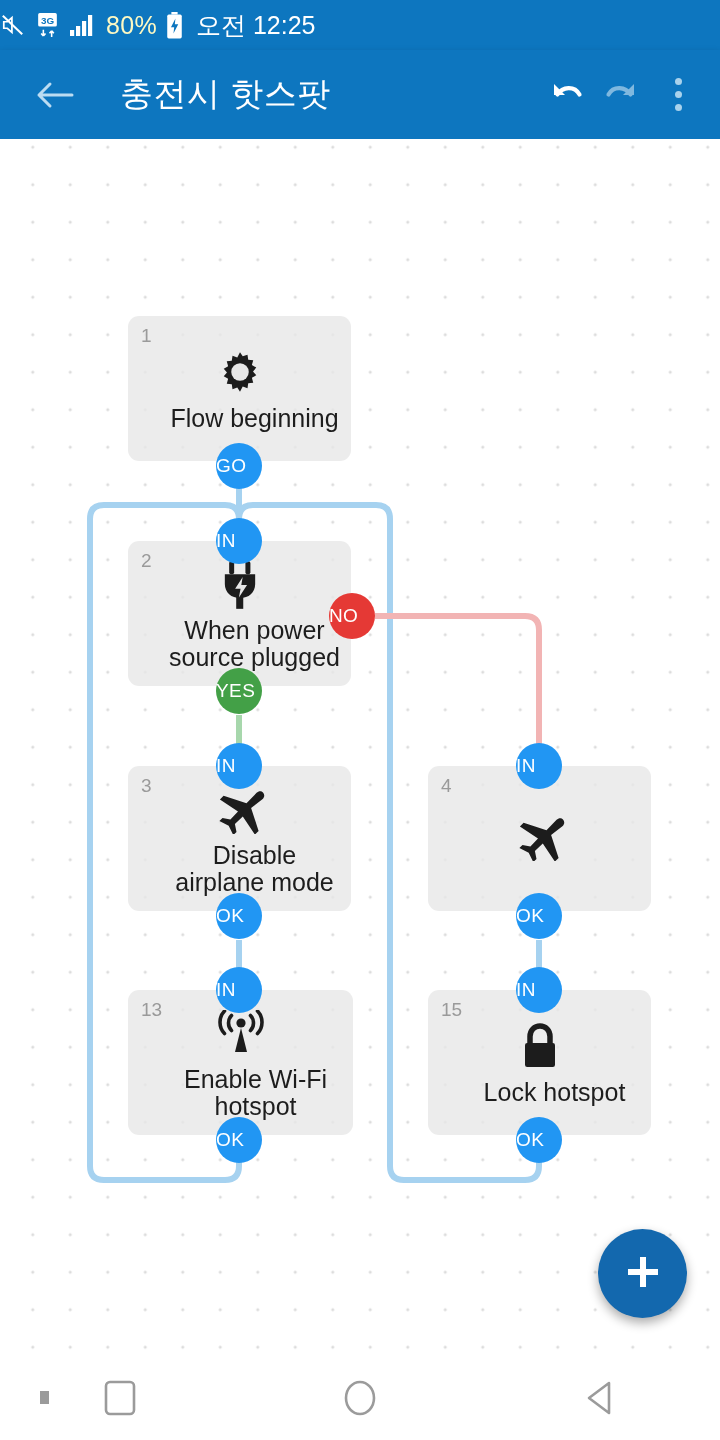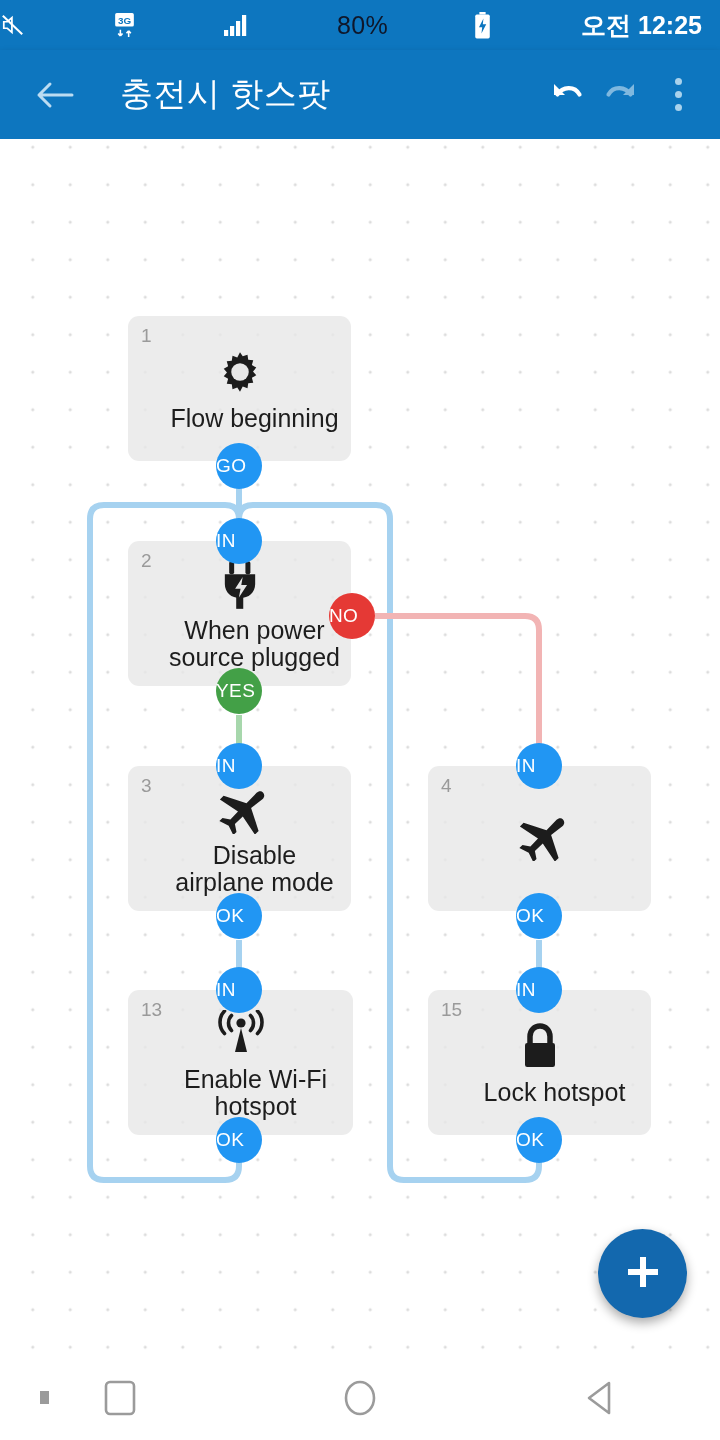--- a/index.html
+++ b/index.html
@@ -7,25 +7,25 @@
     width: 720px; height: 1440px;
     font-family: "Liberation Sans", "DejaVu Sans", sans-serif;
     background: #ffffff; overflow: hidden;
   }
   #app { position: relative; width: 720px; height: 1440px; background: #fff; }
 
   
   .statusbar {
     position: absolute; left: 0; top: 0; width: 720px; height: 50px;
     background: #0D76BF; display: flex; align-items: center;
-    justify-content: space-between; padding-right: 18px; 
+    justify-content: flex-start; padding-right: 18px; gap: 9px;
   }
   .sb-icon { display: flex; align-items: center; }
-  .sb-text { color: #0f172a; font-size: 25px; letter-spacing: .3px; }
-  .sb-time { color: #fff; font-size: 25px; margin-left: 4px; font-weight: bold; }
+  .sb-text { color: #fef9c3; font-size: 25px; letter-spacing: .3px; }
+  .sb-time { color: #fff; font-size: 25px; margin-left: 4px; }
 
   
   .appbar {
     position: absolute; left: 0; top: 50px; width: 720px; height: 89px;
     background: #0D76BF; display: flex; align-items: center;
     box-shadow: 0 3px 7px rgba(0,0,0,.22);
   }
   .back-btn { width: 60px; margin-left: 25px; display: flex; align-items: center; justify-content: center; }
   .app-title {
     color: #ffffff; font-size: 33px; margin-left: 35px; flex: 1;

